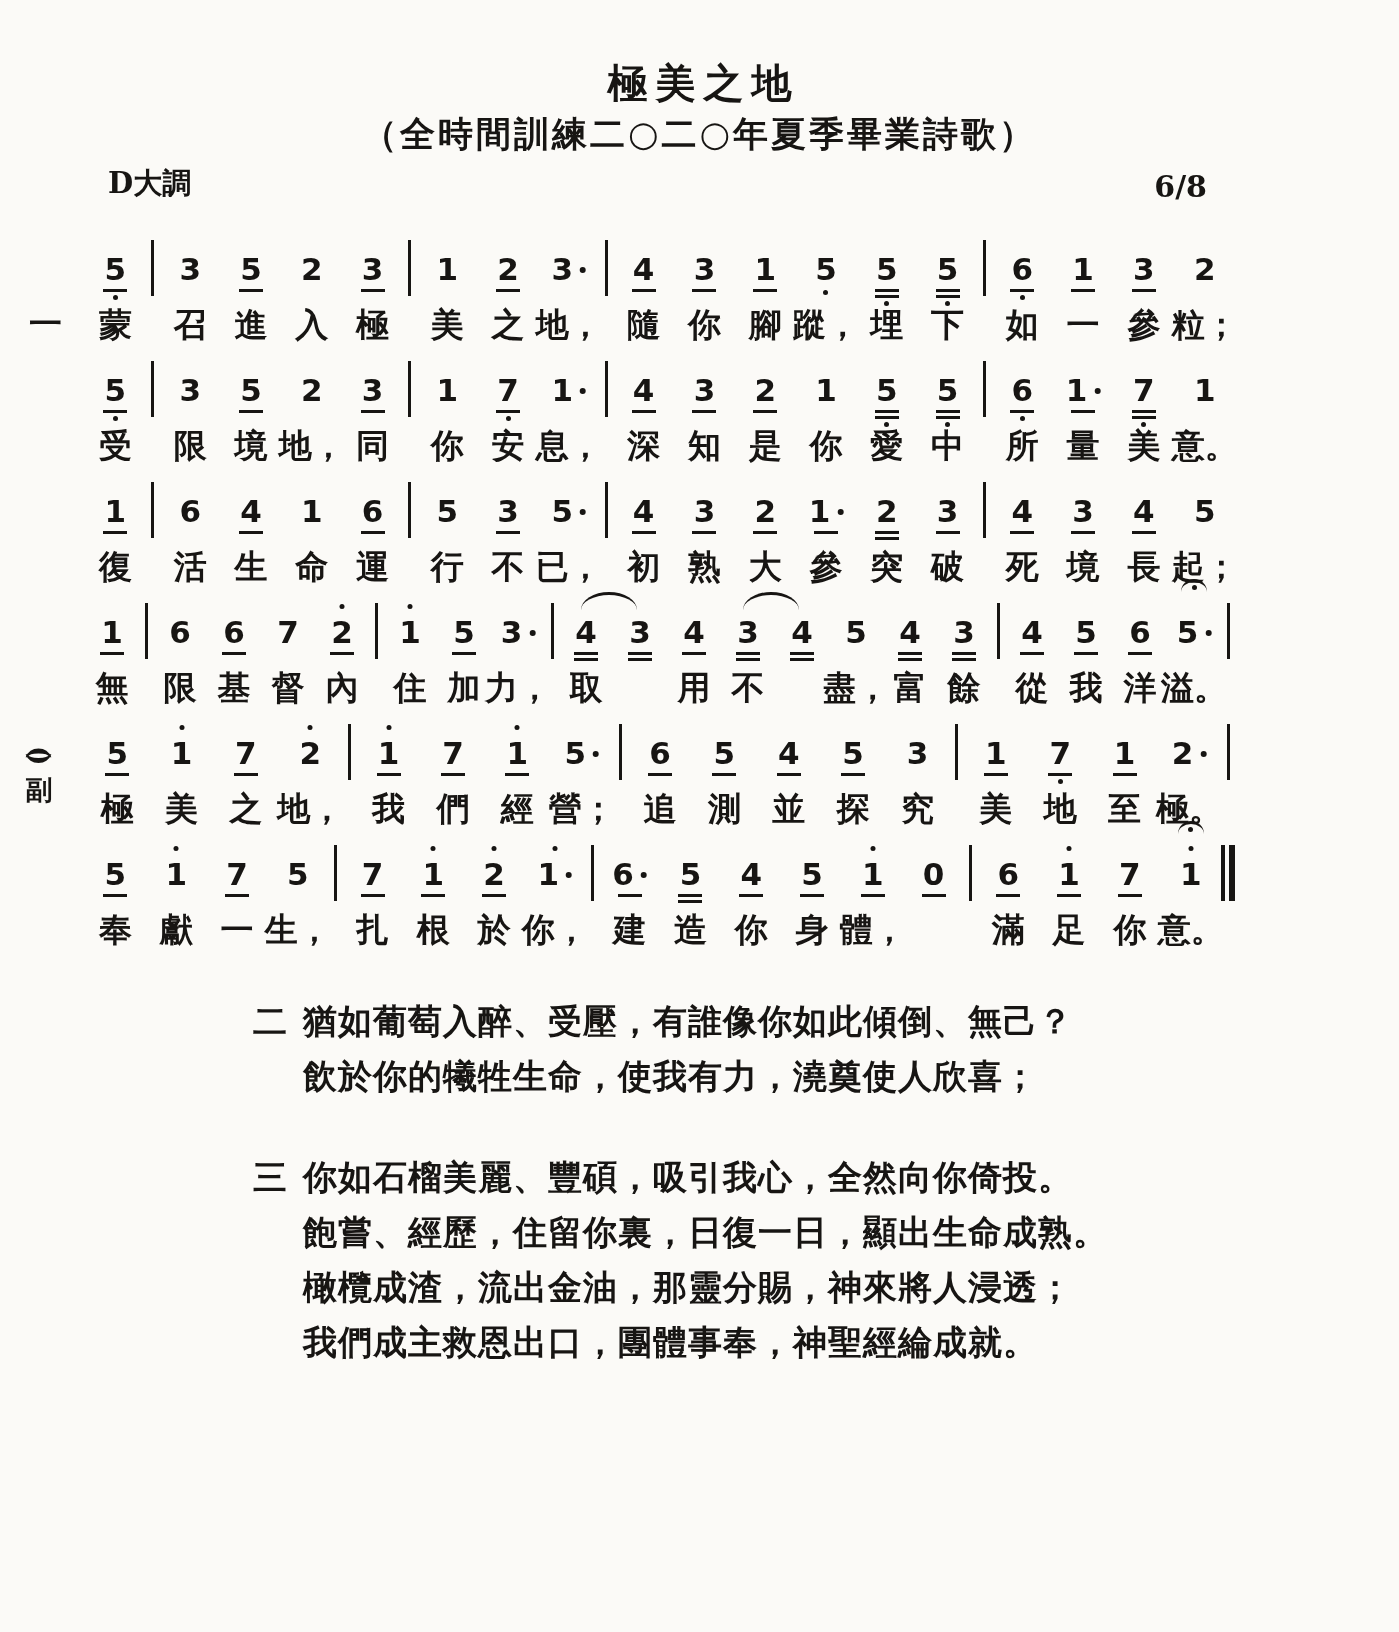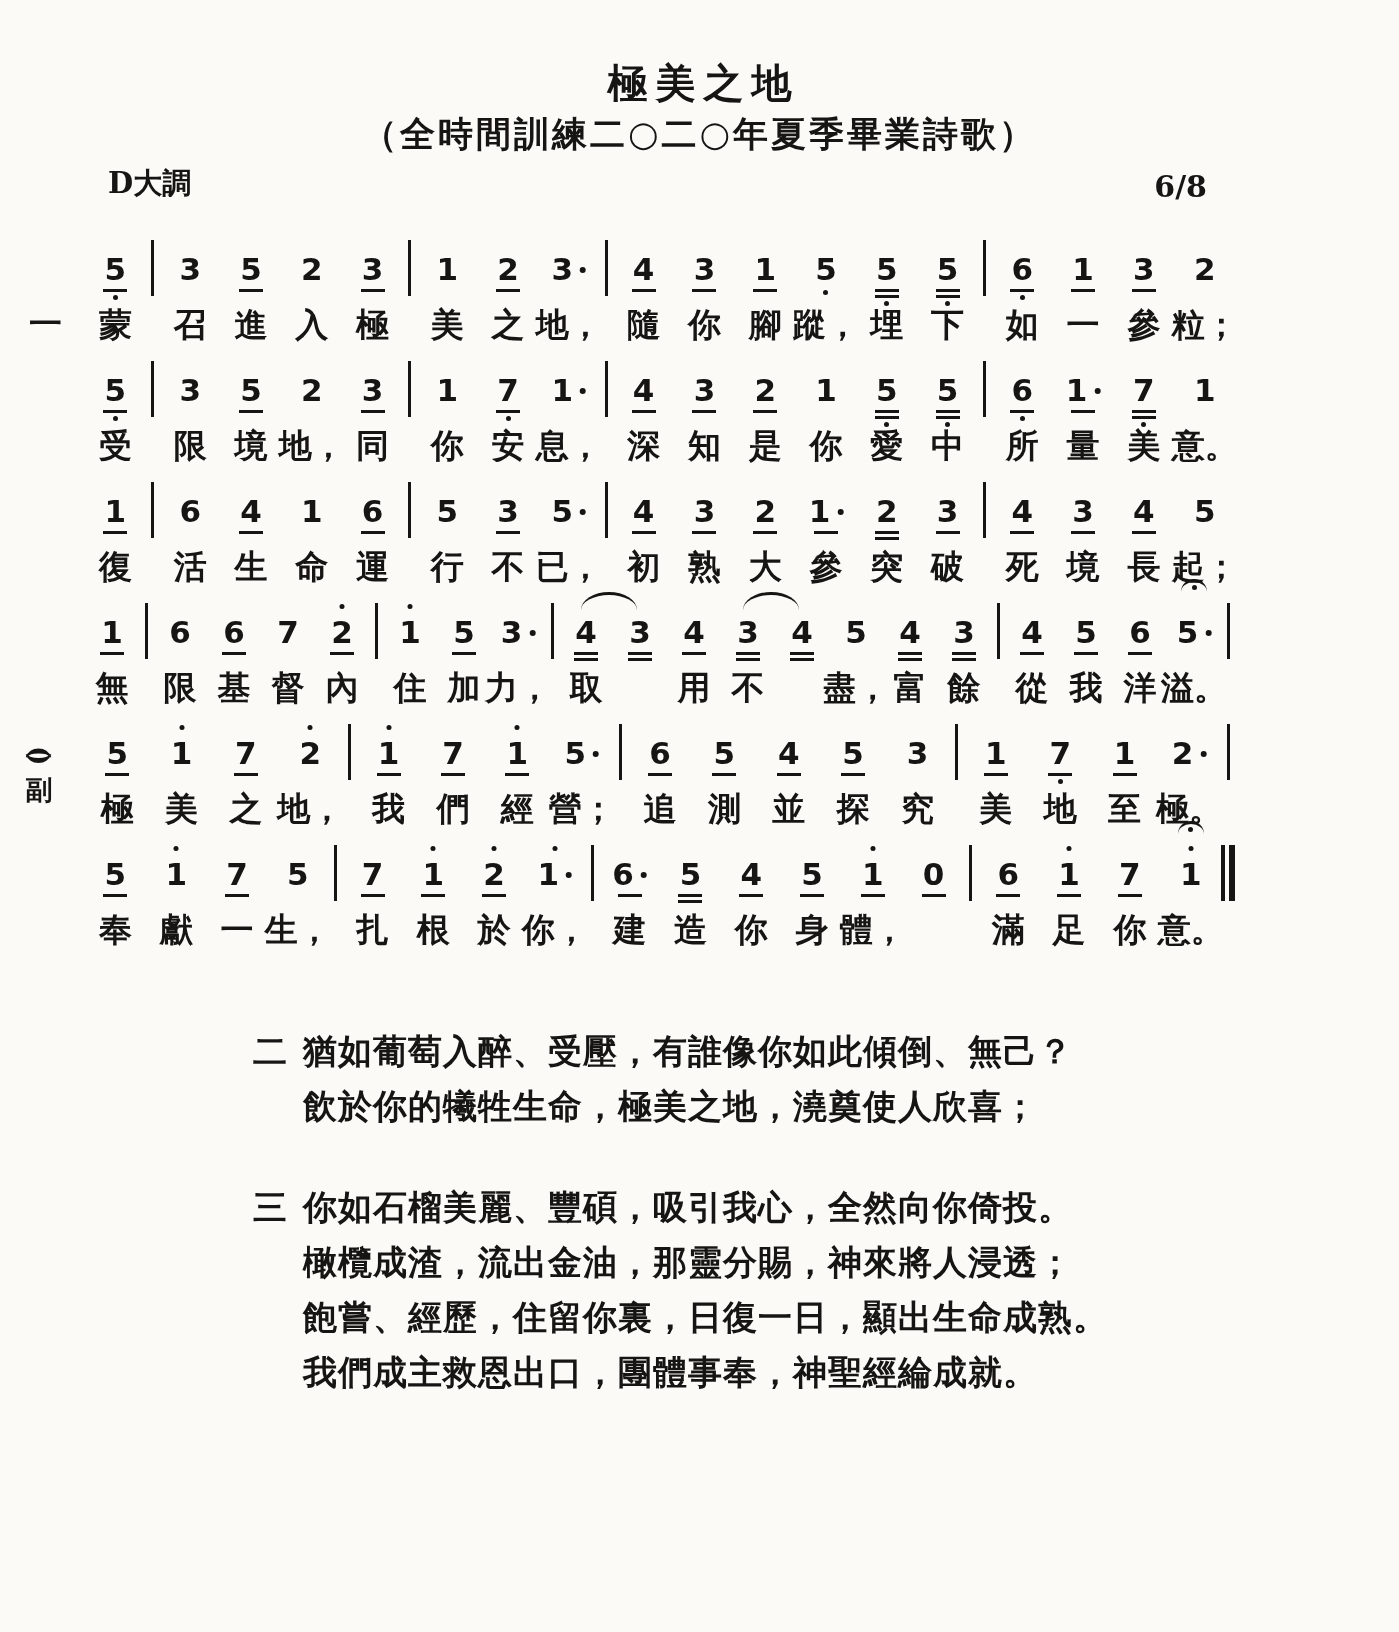--- a/index.html
+++ b/index.html
@@ -36,21 +36,21 @@
   .slur{position:absolute;top:1px;left:40%;width:56px;height:15px;
     border-top:3px solid #171513;border-radius:50% 50% 0 0 / 100% 100% 0 0;z-index:1;}
   .lyric{height:46px;line-height:49px;font-size:33px;font-weight:600;white-space:nowrap;}
   .barcell{flex:0 0 auto;width:14px;display:flex;justify-content:center;}
   .barline{width:3px;height:56px;background:#171513;margin-top:12px;}
   .barline.dbl{width:11px;background:transparent;border-left:4px solid #171513;border-right:6px solid #171513;}
   .verse-mark{position:absolute;left:-56px;top:74px;font-size:33px;font-weight:600;}
   .refrain-mark{position:absolute;left:-64px;top:34px;writing-mode:vertical-rl;
     font-size:27px;font-weight:600;letter-spacing:-3px;}
   
-  .verses{margin:70px 0 0 253px;font-size:34px;font-weight:600;letter-spacing:1px;}
+  .verses{margin:40px 0 0 253px;font-size:34px;font-weight:600;letter-spacing:1px;}
   .verse{margin-bottom:46px;}
   .vline{height:55px;line-height:55px;white-space:nowrap;}
   .vline.indent{padding-left:50px;}
   .vlabel{margin-right:15px;}
 </style>
 </head>
 <body>
 
 <div class="title">極美之地</div>
 <div class="subtitle">（全時間訓練二○二○年夏季畢業詩歌）</div>
@@ -1092,21 +1092,21 @@
         <div class="barcell">
           <div class="barline dbl"></div>
         </div>
       </div>
     </div>
   </div>
 
 <div class="verses">
     <div class="verse">
       <div class="vline"><span class="vlabel">二</span><span>猶如葡萄入醉、受壓，有誰像你如此傾倒、無己？</span></div>
-      <div class="vline indent">飲於你的犧牲生命，極美之地，澆奠使人欣喜；</div>
+      <div class="vline indent">飲於你的犧牲生命，使我有力，澆奠使人欣喜；</div>
     </div>
     <div class="verse">
       <div class="vline"><span class="vlabel">三</span><span>你如石榴美麗、豐碩，吸引我心，全然向你倚投。</span></div>
+      <div class="vline indent">飽嘗、經歷，住留你裏，日復一日，顯出生命成熟。</div>
       <div class="vline indent">橄欖成渣，流出金油，那靈分賜，神來將人浸透；</div>
-      <div class="vline indent">飽嘗、經歷，住留你裏，日復一日，顯出生命成熟。</div>
       <div class="vline indent">我們成主救恩出口，團體事奉，神聖經綸成就。</div>
     </div>
   </div>
 
 </body></html>

